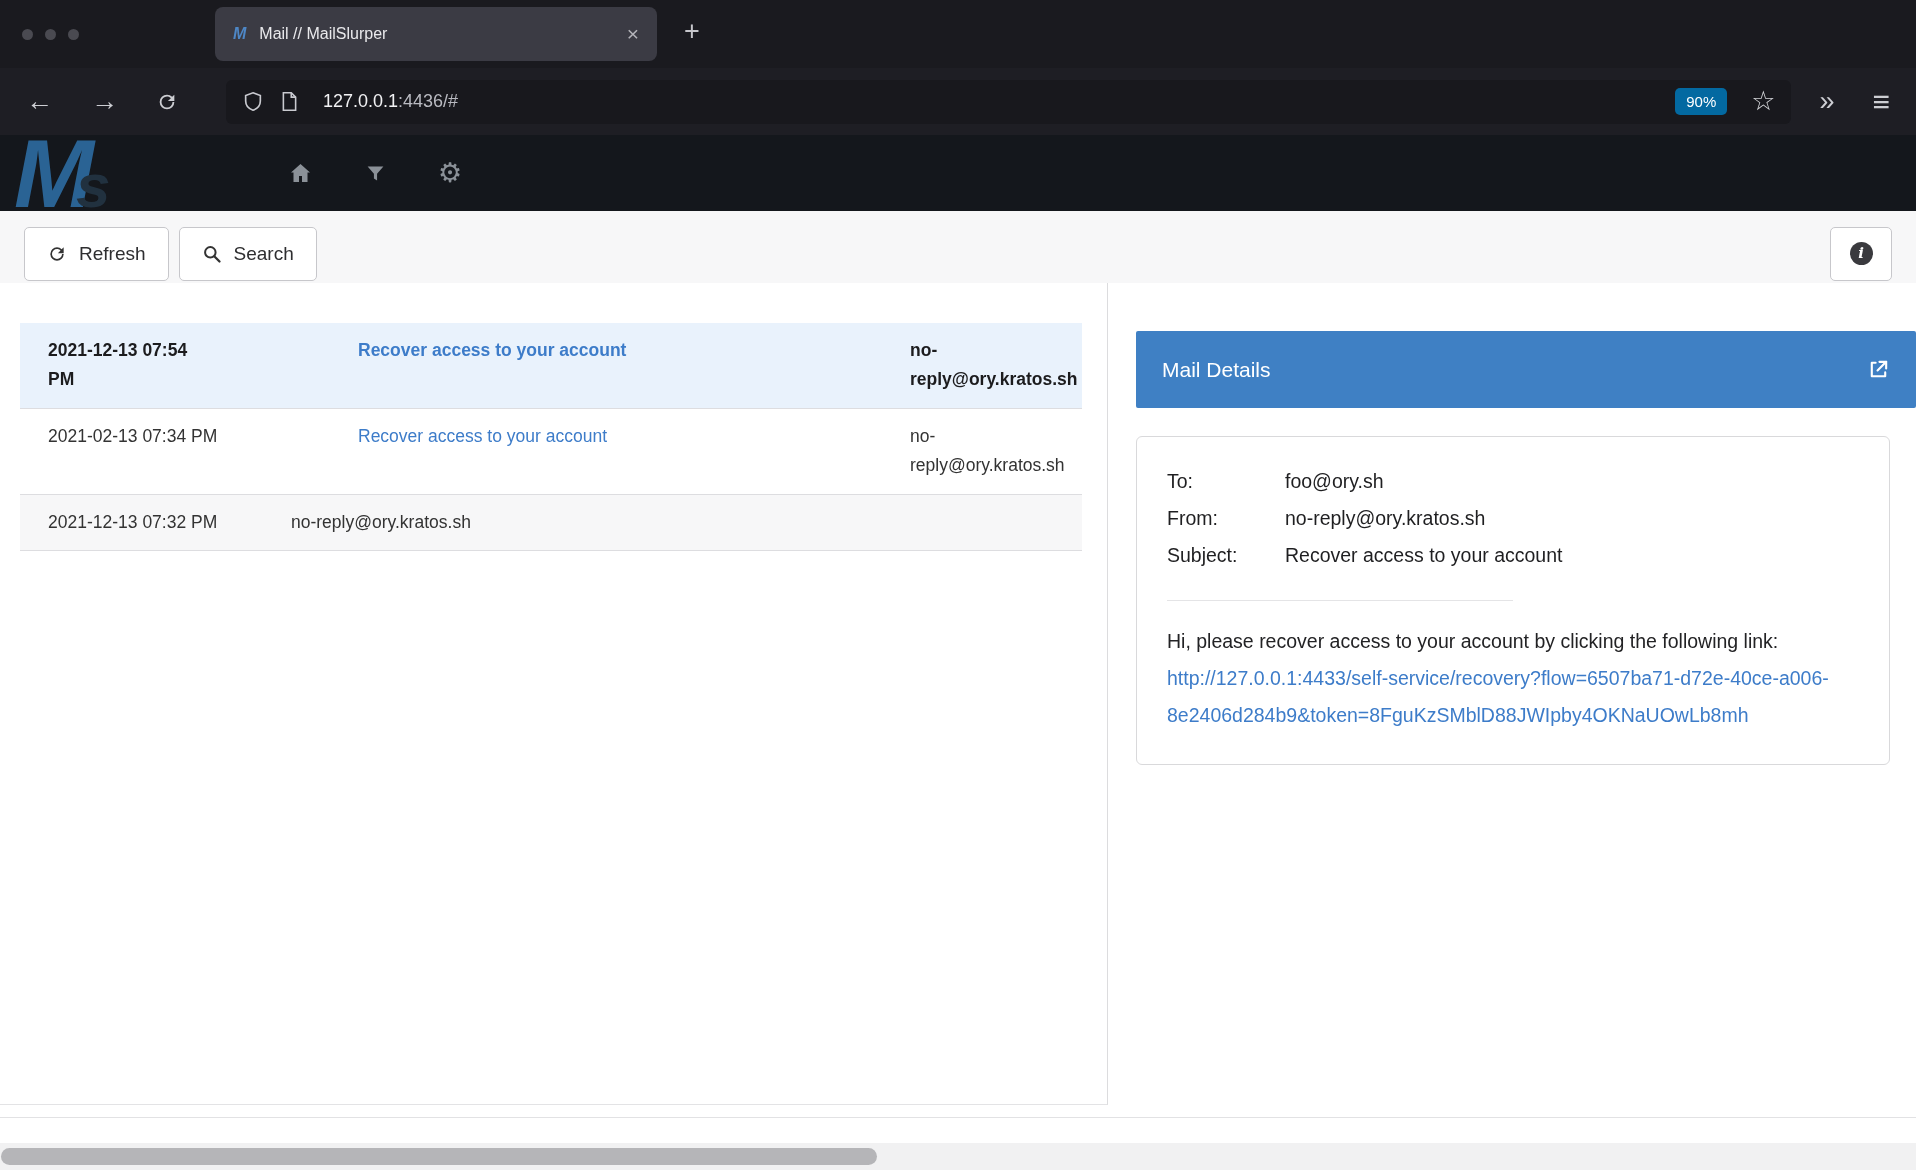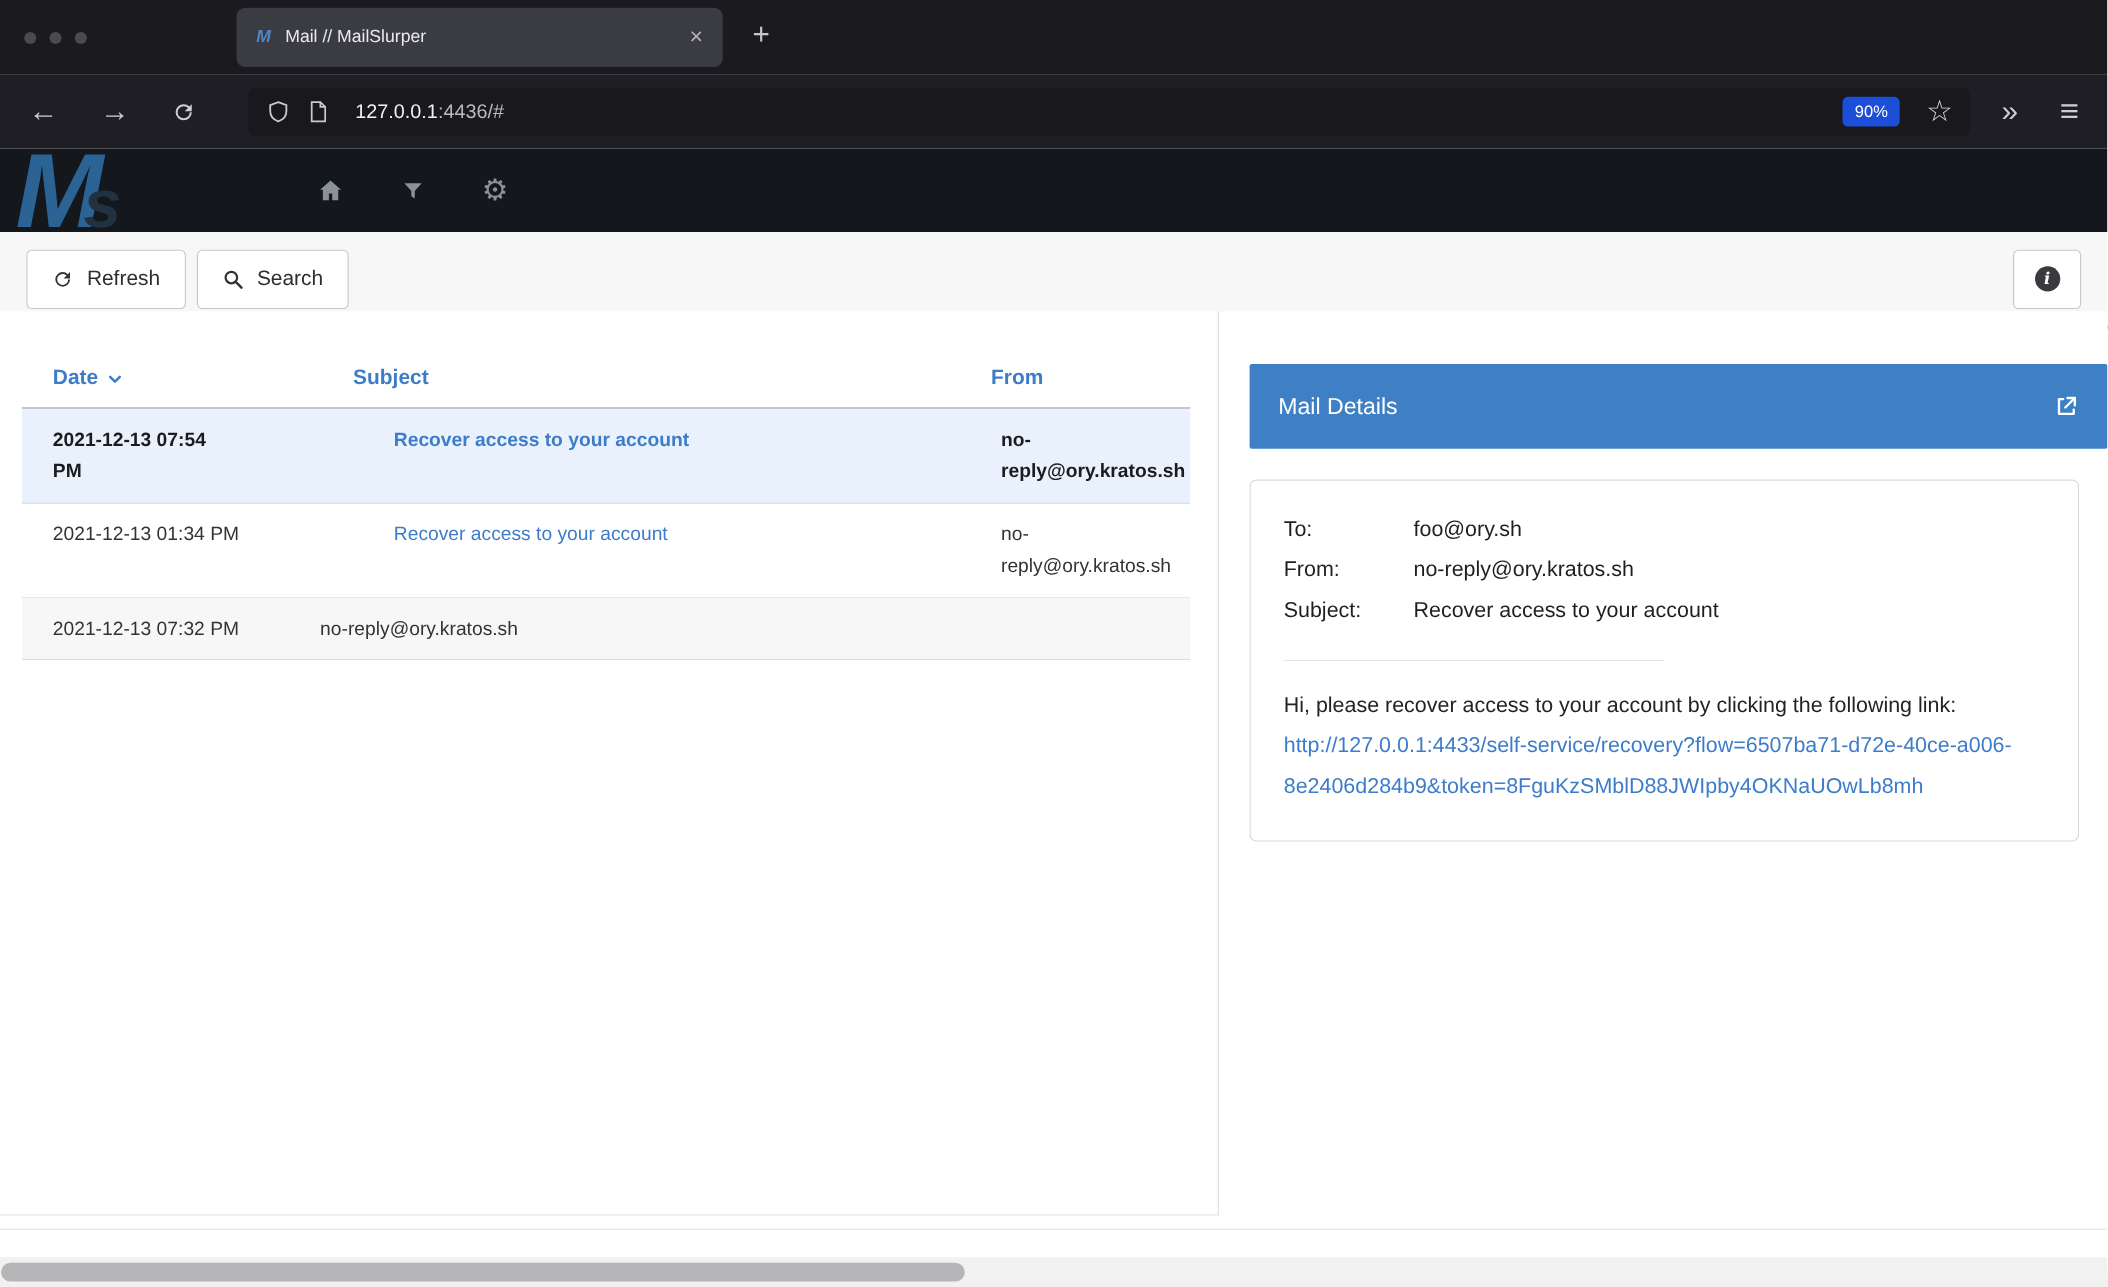--- a/index.html
+++ b/index.html
@@ -20,21 +20,21 @@
   .navbar{position:absolute;top:68px;left:0;right:0;height:67px;background:#1e1e24;
           display:flex;align-items:center;padding:0 26px;box-sizing:border-box;}
   .nav-btn{color:#cdced3;font-size:27px;margin-right:38px;line-height:1;}
   .nav-btn.svgbtn{display:inline-flex;align-items:center;}
   .urlbar{flex:1;height:44px;background:#18181d;border-radius:6px;display:flex;align-items:center;
           padding:0 16px;margin:0 28px 0 10px;}
   .urlbar .icn{display:inline-flex;align-items:center;margin-right:16px;}
   .url-host{color:#f2f2f4;font-size:18px;margin-left:8px;}
   .url-rest{color:#b9bac1;font-size:18px;}
   .spacer{flex:1;}
-  .zoom-badge{background:#1d4ed8;color:#fff;font-size:15px;padding:5px 11px;border-radius:5px;}
+  .zoom-badge{background:#0369a1;color:#fff;font-size:15px;padding:5px 11px;border-radius:5px;}
   .star{font-size:27px;color:#d3d4d8;margin-left:24px;line-height:1;}
   .nav-btn.menu{font-size:30px;margin-right:0;}
 
   
   .app-header{position:absolute;top:135px;left:0;right:0;height:76px;background:#14171c;overflow:hidden;}
   .logo{position:absolute;left:14px;top:-16px;font-style:italic;font-weight:800;letter-spacing:-4px;white-space:nowrap;}
   .logo-m{font-size:96px;color:#2a6394;}
   .logo-s{font-size:62px;color:#21313f;margin-left:-14px;}
   .header-icons{position:absolute;left:288px;top:0;height:100%;display:flex;align-items:center;gap:52px;color:#8b9198;}
   .header-icons .gear{font-size:27px;line-height:1;}
@@ -170,39 +170,29 @@
       <span>Search</span>
     </button>
     <button class="btn info-btn">
       <span class="info-glyph">i</span>
     </button>
   </div>
 
   <div class="content">
 
     <div class="list-panel">
-      <div class="thead">
-        <div class="th col-date">
-          <span>Date</span>
-          <svg width="15" height="15" viewBox="0 0 24 24">
-              <path d="M5 9l7 7 7-7" fill="none" stroke="#3d7cc9" stroke-width="3.6" stroke-linecap="round" stroke-linejoin="round"></path>
-            </svg>
-        </div>
-        <div class="th col-subject">Subject</div>
-        <div class="th col-from">From</div>
-      </div>
 
       <div class="row selected">
         <div class="cell col-date">2021-12-13 07:54 PM</div>
         <div class="cell col-subject"><a class="subject-link">Recover access to your account</a></div>
         <div class="cell col-from">no-reply@ory.kratos.sh</div>
       </div>
 
       <div class="row">
-        <div class="cell col-date">2021-12-13 01:34 PM</div>
+        <div class="cell col-date">2021-02-13 07:34 PM</div>
         <div class="cell col-subject"><a class="subject-link">Recover access to your account</a></div>
         <div class="cell col-from">no-reply@ory.kratos.sh</div>
       </div>
 
       <div class="row striped">
         <div class="cell col-date">2021-12-13 07:32 PM</div>
         <div class="cell col-from">no-reply@ory.kratos.sh</div>
       </div>
     </div>
 

